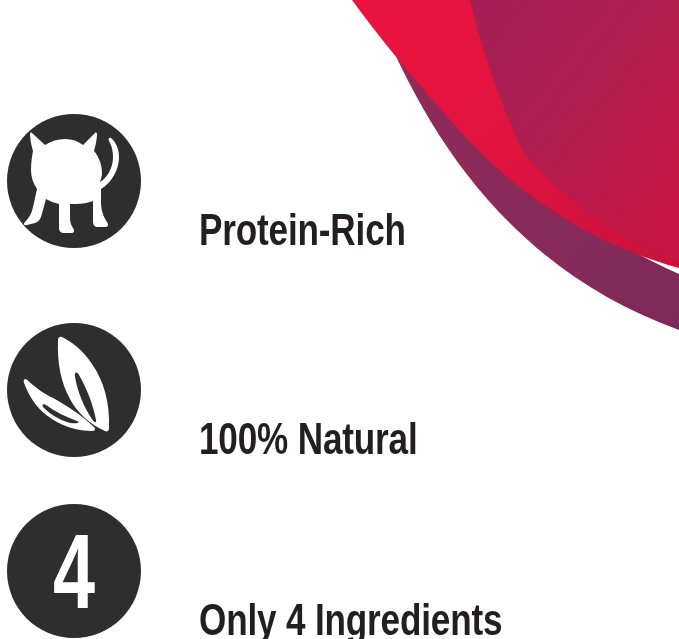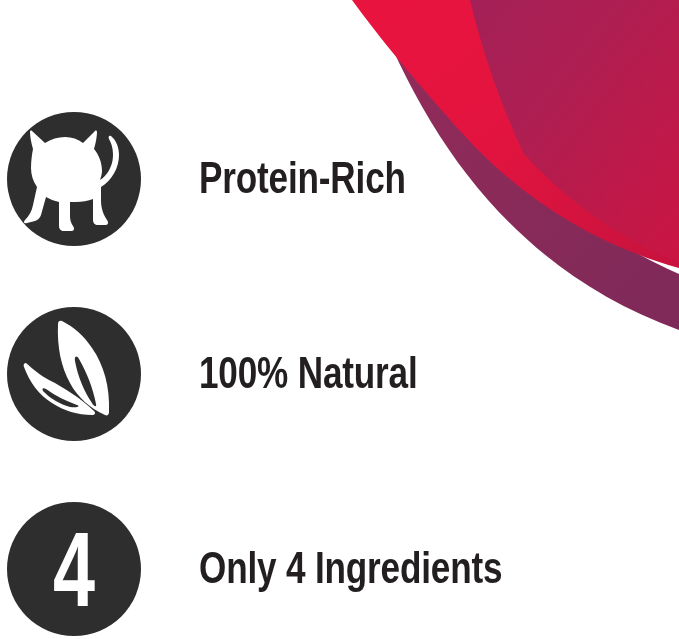--- a/index.html
+++ b/index.html
@@ -28,24 +28,24 @@
     pointer-events: none;
   }
 
   
   .feature-row {
     position: absolute;
     left: 0;
     width: 664px;
     height: 150px;
     display: flex;
-    align-items: center;
+    align-items: flex-end;
   }
   #row-0 { top: 102px; }
-  #row-1 { top: 297px; }
+  #row-1 { top: 311px; }
   #row-2 { top: 492px; }
 
   .badge {
     position: relative;
     flex: 0 0 auto;
     width: 138px;
     height: 146px;
     margin-left: 4px;
   }
   .badge svg {

